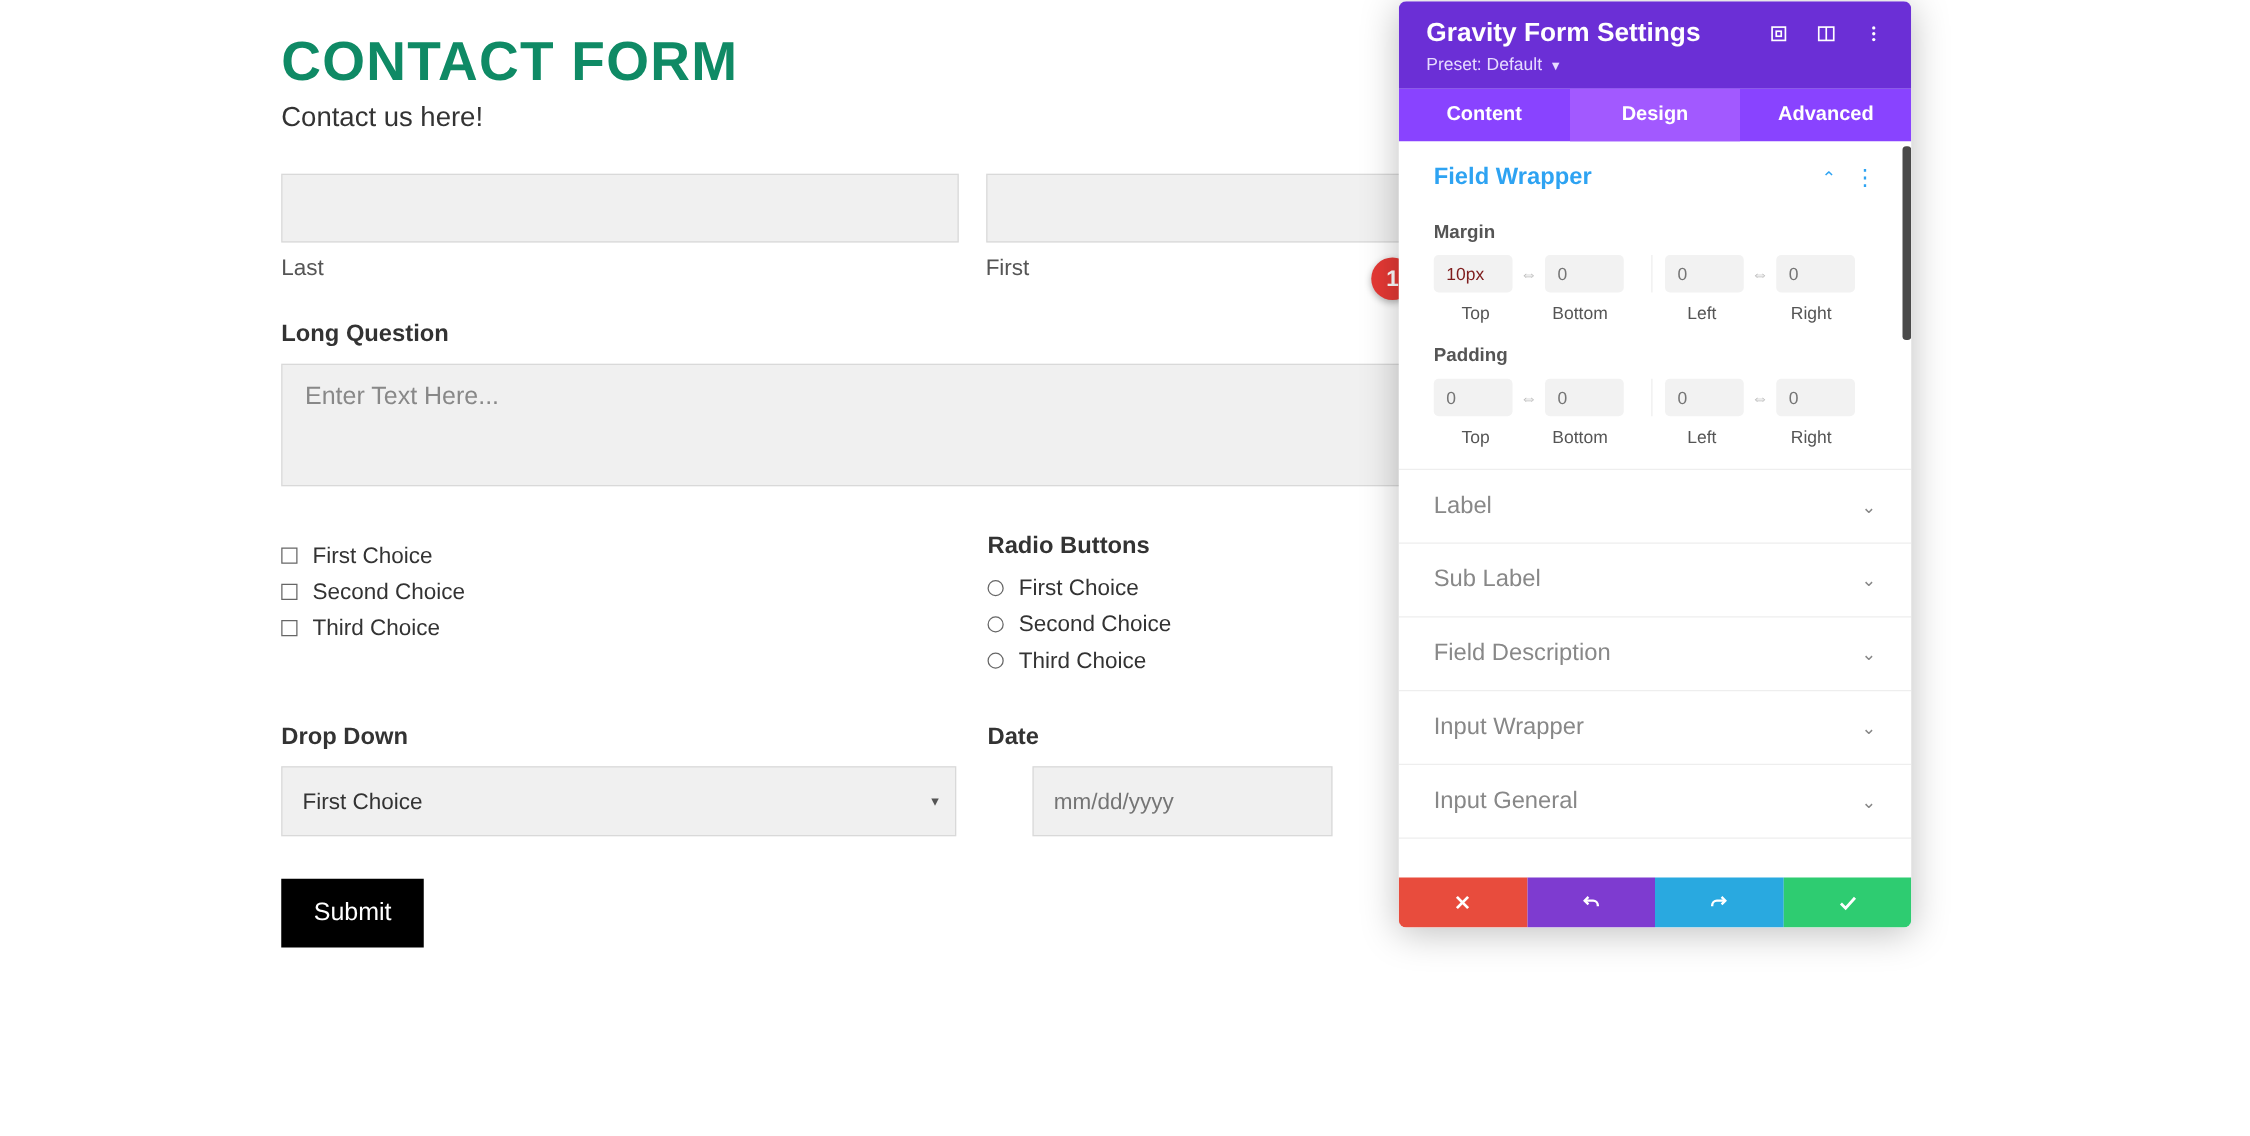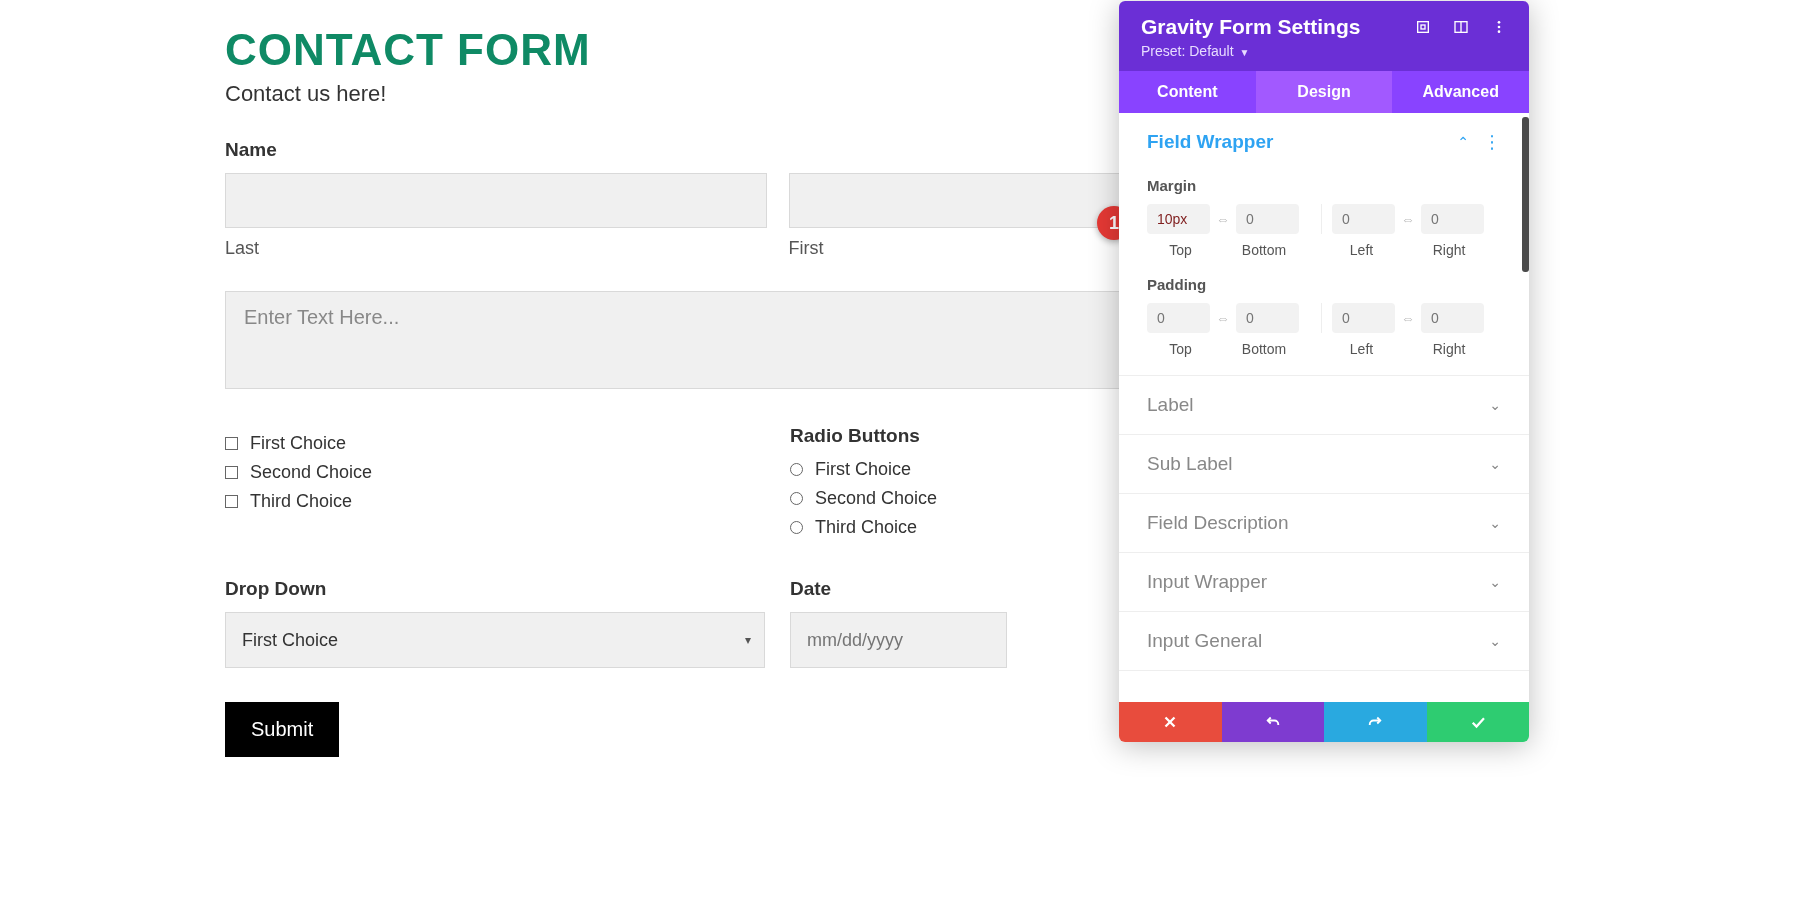--- a/index.html
+++ b/index.html
@@ -102,27 +102,28 @@
     appearance: none;
     position: relative;
   }
   .select-wrap { position: relative; width: 540px; }
   .select-caret {
     position: absolute; right: 14px; top: 50%; transform: translateY(-50%);
     font-size: 12px; color: #555; pointer-events: none;
   }
 
   .date-input {
-    width: 217px;
+    width: 240px;
     height: 56px;
     background: #f0f0f0;
     border: 1px solid #d9d9d9;
     padding: 0 16px;
     font-size: 18px;
     color: #7a7a7a;
+    margin-left: 36px;
   }
 
   .submit-btn {
     margin-top: 34px;
     background: #000;
     color: #fff;
     border: none;
     padding: 16px 26px;
     font-size: 20px;
     cursor: pointer;
@@ -289,35 +290,35 @@
 </style>
 </head>
 <body>
 
 <div class="form-area">
   <h1 class="form-title">CONTACT FORM</h1>
   <div class="form-subtitle">Contact us here!</div>
 
   
   <div class="field">
-    <label class="field-label">Name</label>
     <div class="name-row">
       <div class="name-col">
         <input class="txt-input" type="text" style="">
         <span class="sub-label">Last</span>
       </div>
       <div class="name-col">
         <input class="txt-input" type="text" style="">
         <span class="sub-label">First</span>
       </div>
     </div>
   </div>
 
   
   <div class="field">
+    <label class="field-label">Long Question</label>
     <textarea class="textarea" placeholder="Enter Text Here..." style=""></textarea>
   </div>
 
   
   <div class="field two-col">
     <div class="col-left">
       <ul class="choice-list">
         <li>
             <span class="cb-box"></span>
             <span>First Choice</span>

